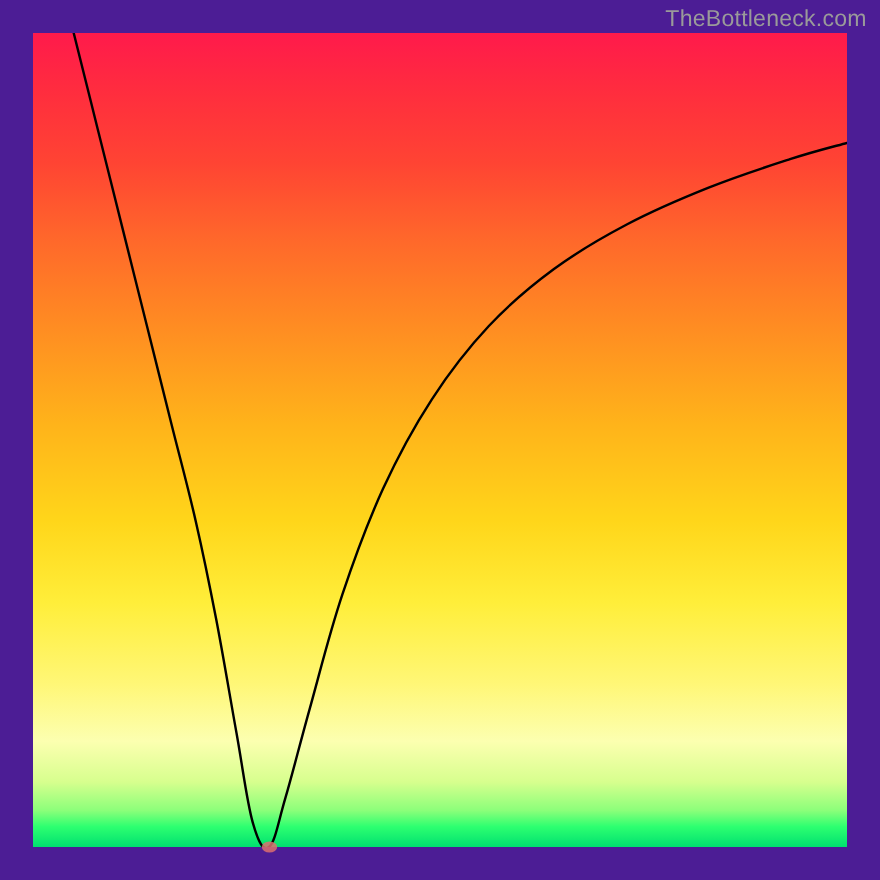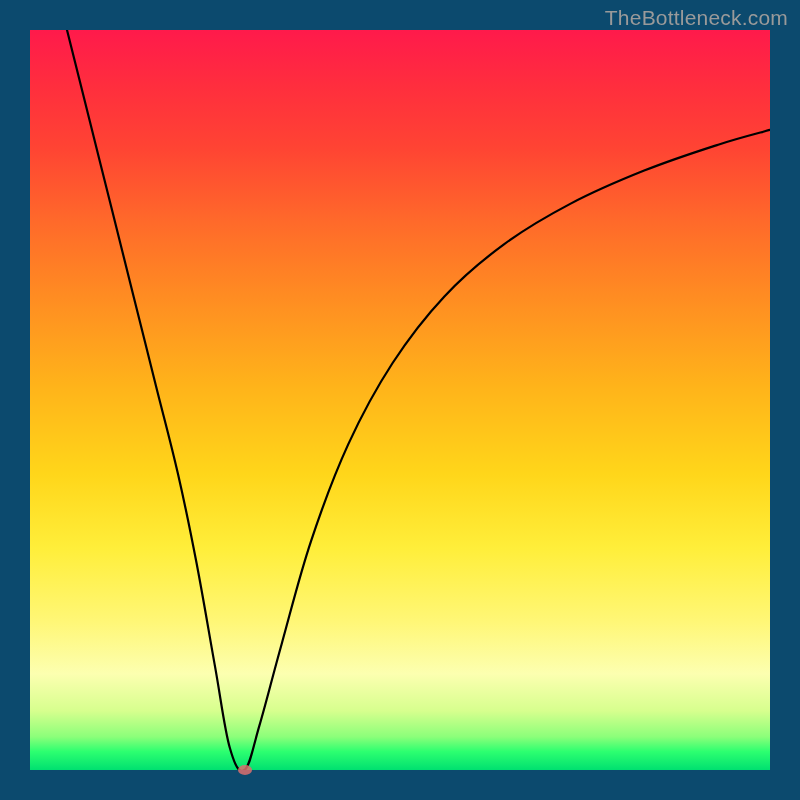--- a/index.html
+++ b/index.html
@@ -8,21 +8,21 @@
     width: 800px;
     height: 800px;
     overflow: hidden;
     background: #000;
     font-family: Arial, Helvetica, sans-serif;
   }
   .frame {
     position: relative;
     width: 800px;
     height: 800px;
-    background: #0c4a6e;
+    background: #4c1d95;
   }
   .plot {
     position: absolute;
     left: 30px;
     top: 30px;
     width: 740px;
     height: 740px;
     background: linear-gradient(to bottom,
       #ff1a4b 0%,
       #ff2f3d 8%,

